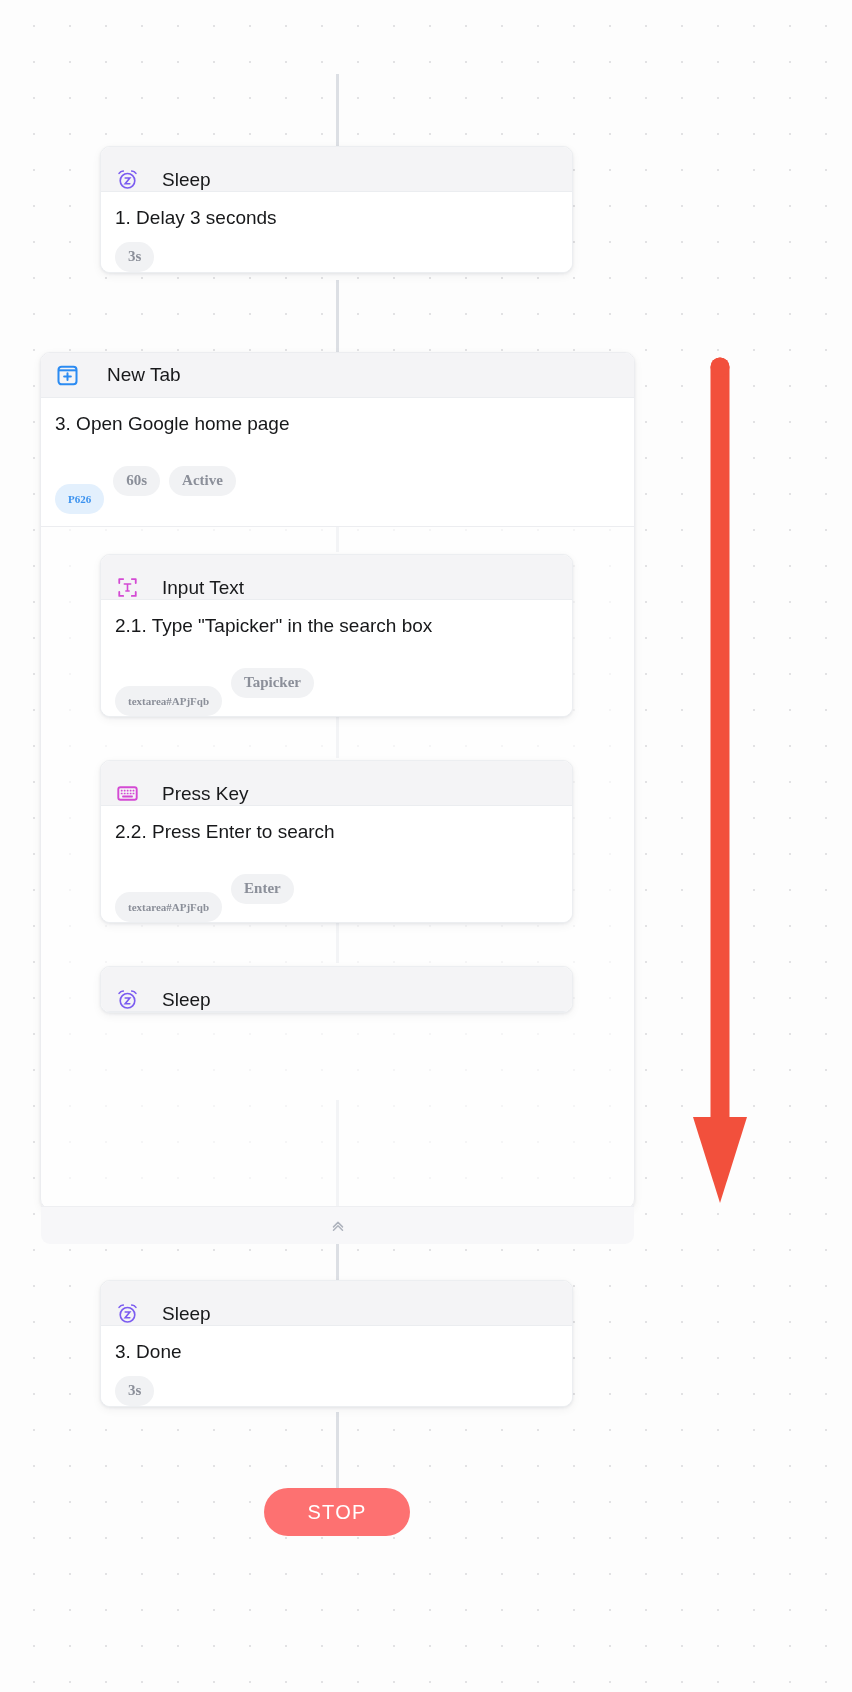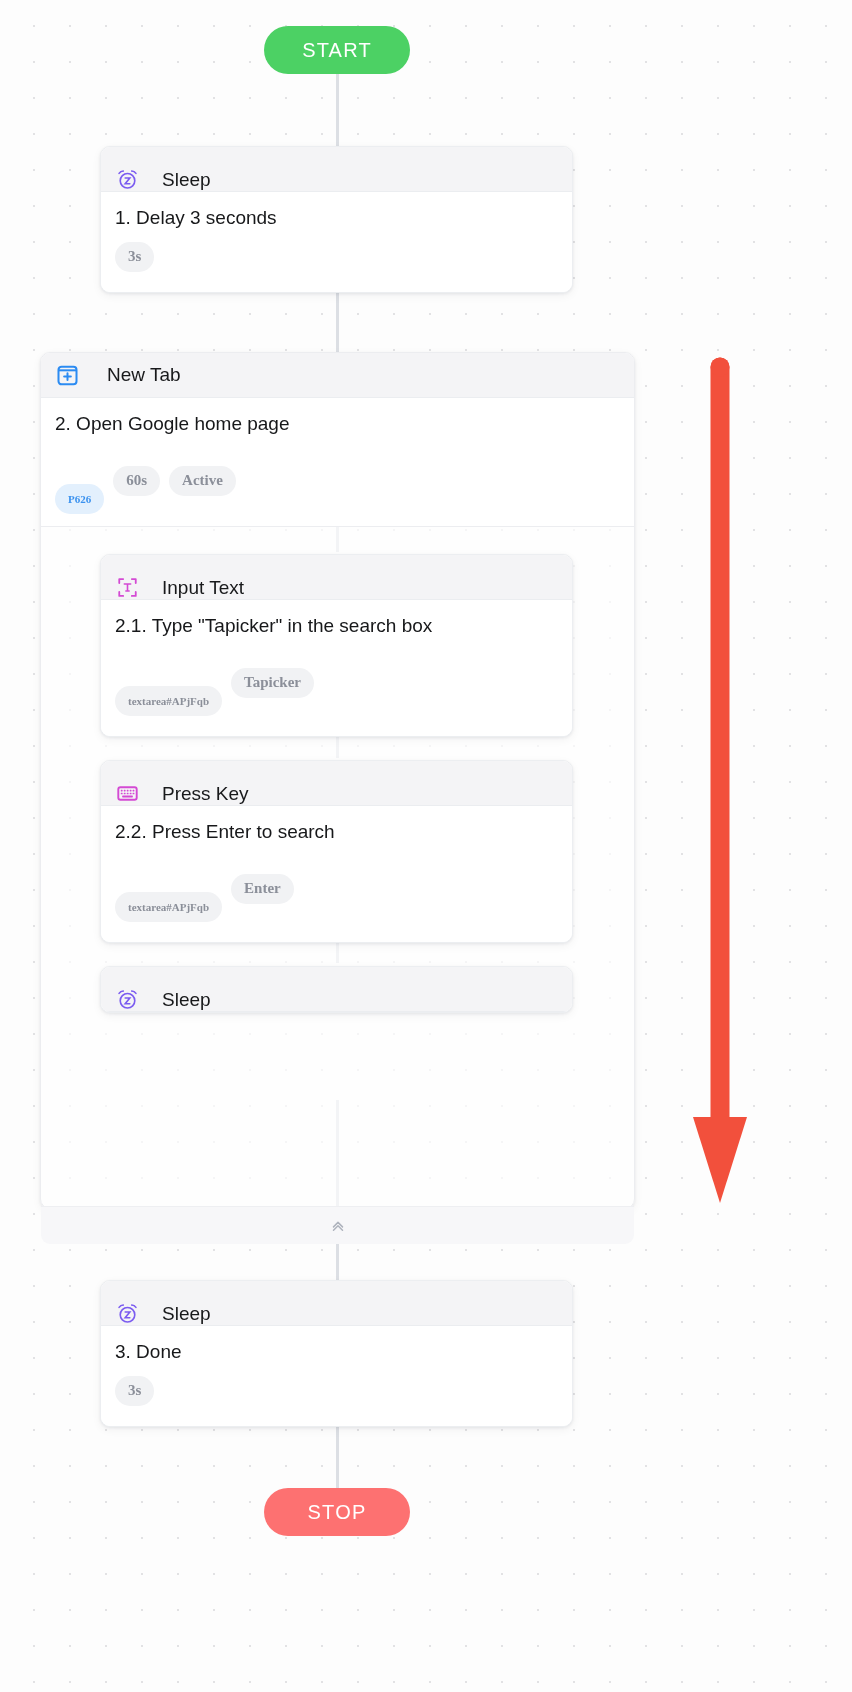--- a/index.html
+++ b/index.html
@@ -69,21 +69,21 @@
     padding: 0 14px;
     background: #f4f4f6;
     border-bottom: 1px solid #ebedf0;
   }
   .card-title {
     font-size: 19px;
     color: #18191b;
     white-space: nowrap;
   }
   .card-body {
-    padding: 14px 14px 20px 14px;
+    padding: 14px 14px 0 14px;
     background: #ffffff;
   }
   .card-desc {
     font-size: 19px;
     color: #17181a;
     line-height: 1.25;
     margin-bottom: 12px;
     white-space: nowrap;
   }
   .tag-row {
@@ -181,21 +181,20 @@
 
   <div class="spine" style="top:74px;height:74px;"></div>
   <div class="spine" style="top:280px;height:72px;"></div>
   <div class="spine" style="top:490px;height:62px;"></div>
   <div class="spine" style="top:692px;height:66px;"></div>
   <div class="spine" style="top:897px;height:66px;"></div>
   <div class="spine" style="top:1100px;height:132px;"></div>
   <div class="spine" style="top:1210px;height:70px;"></div>
   <div class="spine" style="top:1412px;height:78px;"></div>
 
-  <div class="terminal start">START</div>
 
   <div class="card" style="left:100px; top:146px; width:473px;">
     <div class="card-head">
       <span class="icon">
         <svg width="23" height="23" viewBox="0 0 24 24" fill="none" stroke="#7b5cf0" stroke-width="1.7" stroke-linecap="round">
           <circle cx="12" cy="13.3" r="7.6"></circle>
           <path d="M3.2 5.6 A6 6 0 0 1 7.6 3.1"></path>
           <path d="M20.8 5.6 A6 6 0 0 0 16.4 3.1"></path>
           <path d="M9.6 10.4 h4.8 l-4.8 6 h4.8"></path>
         </svg>
@@ -215,21 +214,21 @@
       <span class="icon">
         <svg width="23" height="23" viewBox="0 0 24 24" fill="none">
           <rect x="2.6" y="2.8" width="18.8" height="18.4" rx="3.2" stroke="#2b8bf2" stroke-width="2.1"></rect>
           <path d="M2.8 6.6 h18.4" stroke="#2b8bf2" stroke-width="2.1"></path>
           <path d="M12 9.6 v7 M8.5 13.1 h7" stroke="#2b8bf2" stroke-width="2.1" stroke-linecap="round"></path>
         </svg>
       </span>
       <span class="card-title">New Tab</span>
     </div>
     <div class="group-body">
-      <div class="card-desc">2. Open Google home page</div>
+      <div class="card-desc">3. Open Google home page</div>
       <div class="tag-row">
         <span class="tag blue mono">P626</span>
         <span class="tag">60s</span>
         <span class="tag">Active</span>
       </div>
     </div>
 
     <div class="group-inner" style="height:717px;">
       <div class="collapse-bar">
         <span class="icon">

